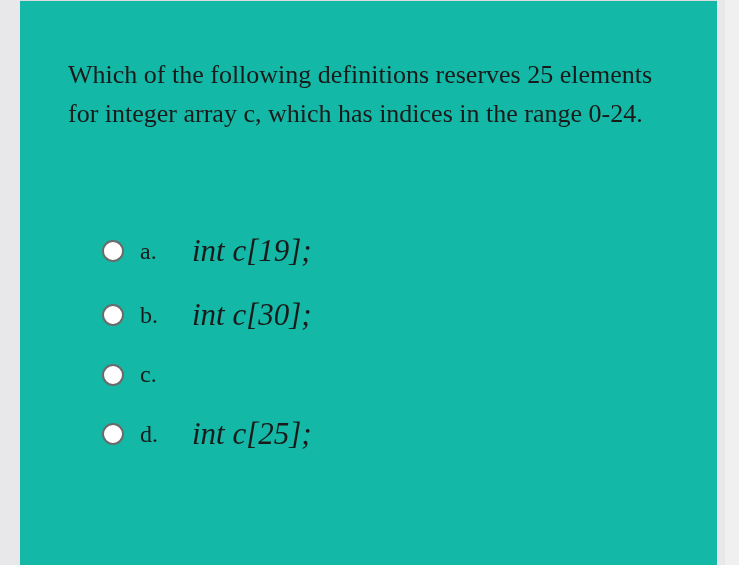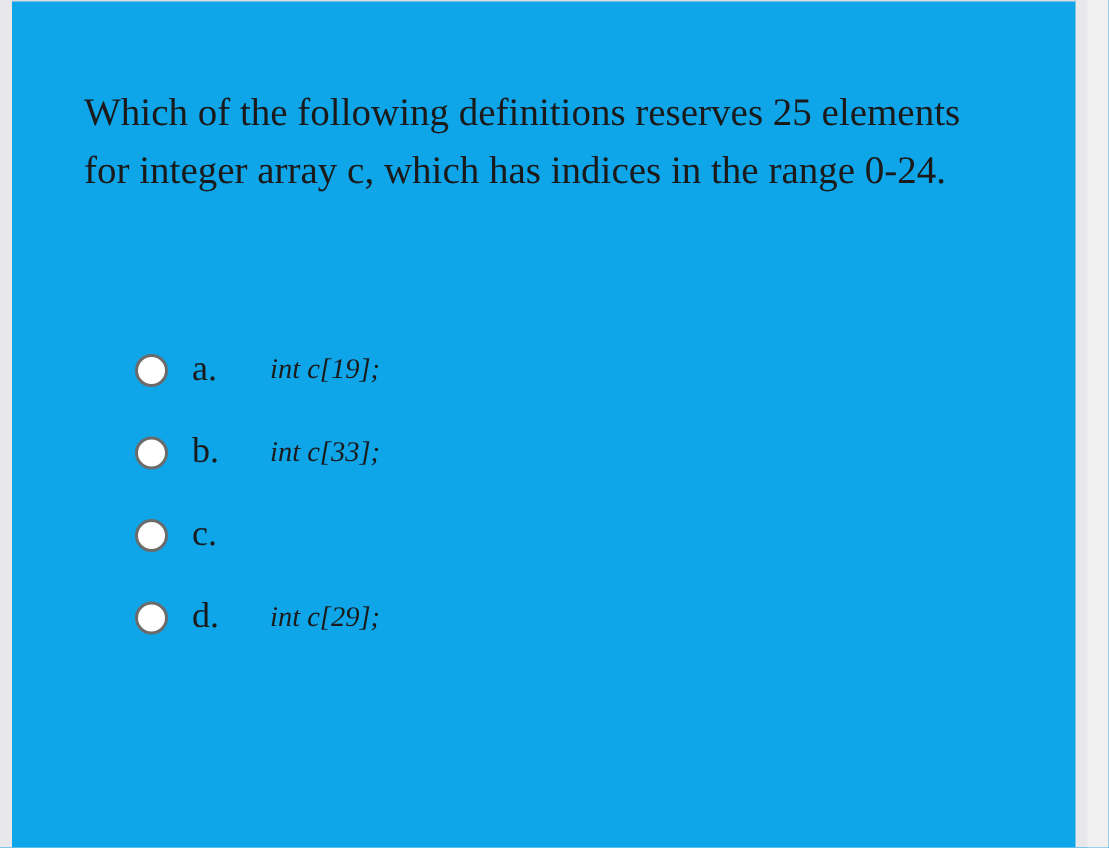--- a/index.html
+++ b/index.html
@@ -17,22 +17,22 @@
     }
     .scrollbar-track {
       position: absolute;
       right: 0;
       top: 0;
       width: 14px;
       height: 100%;
       background: #f0f0f0;
     }
     .card {
-      background: #0ea5e9;
-      margin: 0 22px 0 8px;
+      background: #14b8a6;
+      margin: 0 22px 0 20px;
       padding: 54px 48px 54px 48px;
       min-height: 565px;
       border-top: 1px solid #ddd;
     }
     .question-text {
       font-size: 26px;
       line-height: 1.5;
       color: #1a1a1a;
       margin-bottom: 100px;
       font-weight: 400;
@@ -55,21 +55,21 @@
       background: #fff;
     }
     .option-letter {
       font-size: 24px;
       color: #1a1a1a;
       width: 52px;
       padding-left: 16px;
       flex-shrink: 0;
     }
     .option-text {
-      font-size: 19px;
+      font-size: 31px;
       font-style: italic;
       color: #1a1a1a;
       padding-left: 16px;
     }
   </style>
 </head>
 <body>
 
 <div class="scrollbar-track"></div>
 
@@ -80,28 +80,28 @@
 
     <div class="option-row">
       <div class="radio"></div>
       <div class="option-letter">a.</div>
       <div class="option-text">int c[19];</div>
     </div>
 
     <div class="option-row">
       <div class="radio"></div>
       <div class="option-letter">b.</div>
-      <div class="option-text">int c[33];</div>
+      <div class="option-text">int c[30];</div>
     </div>
 
     <div class="option-row">
       <div class="radio"></div>
       <div class="option-letter">c.</div>
     </div>
 
     <div class="option-row">
       <div class="radio"></div>
       <div class="option-letter">d.</div>
-      <div class="option-text">int c[29];</div>
+      <div class="option-text">int c[25];</div>
     </div>
 
   </div>
 </div>
 
 </body></html>

